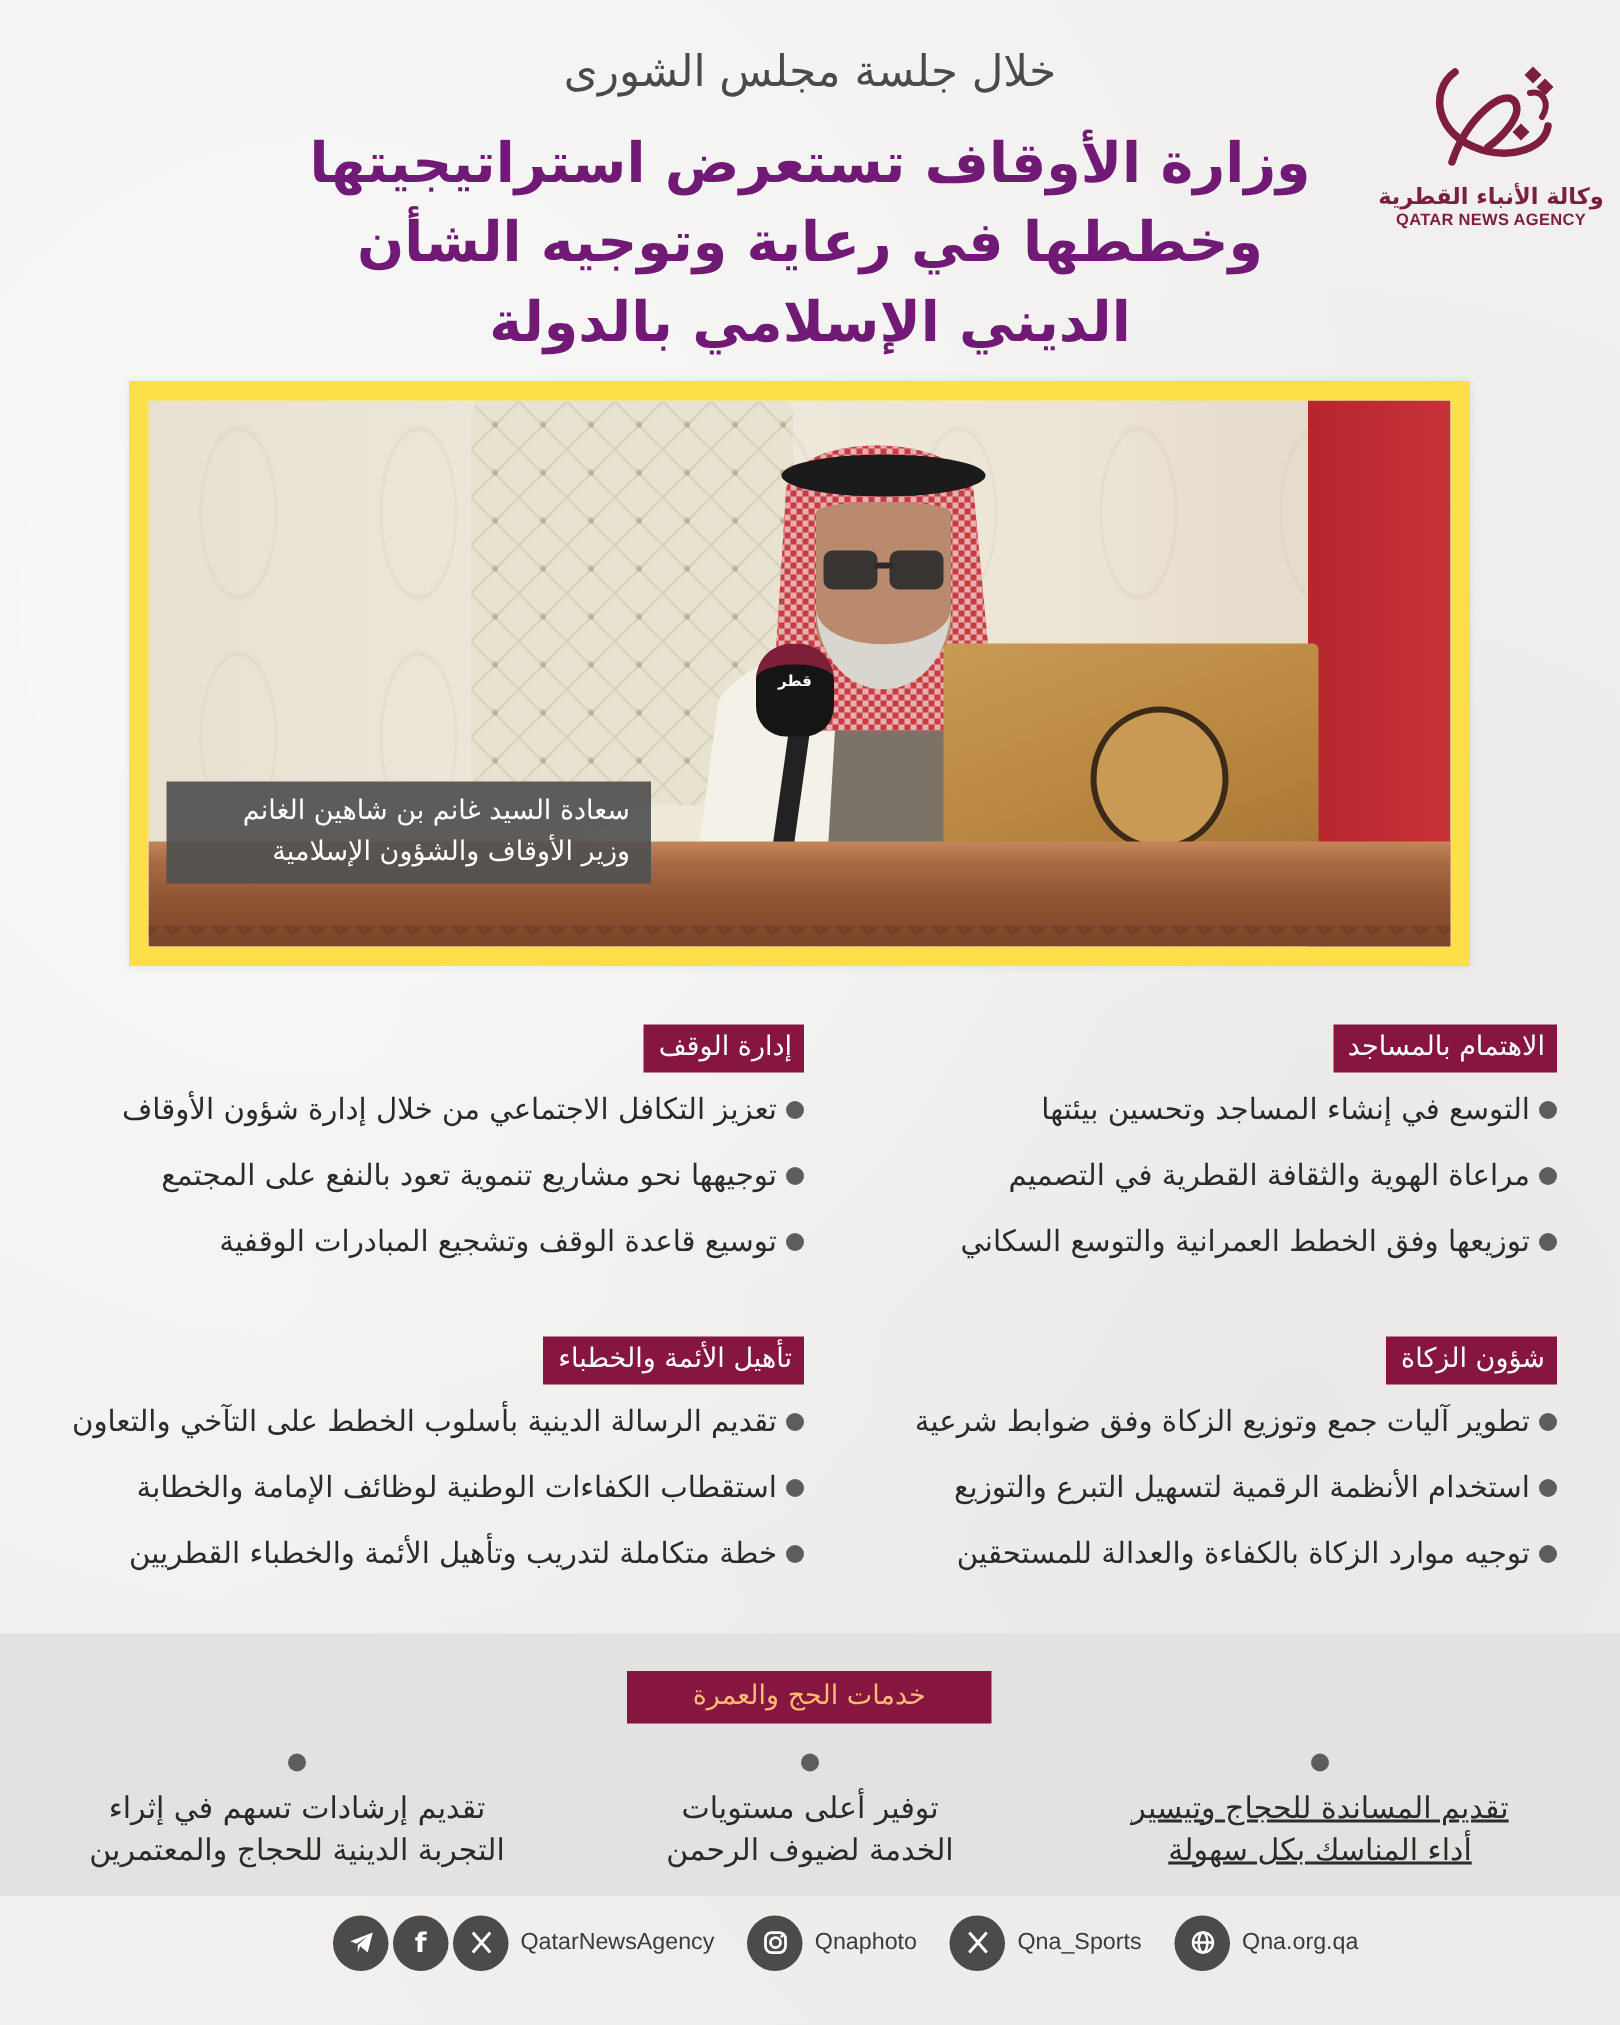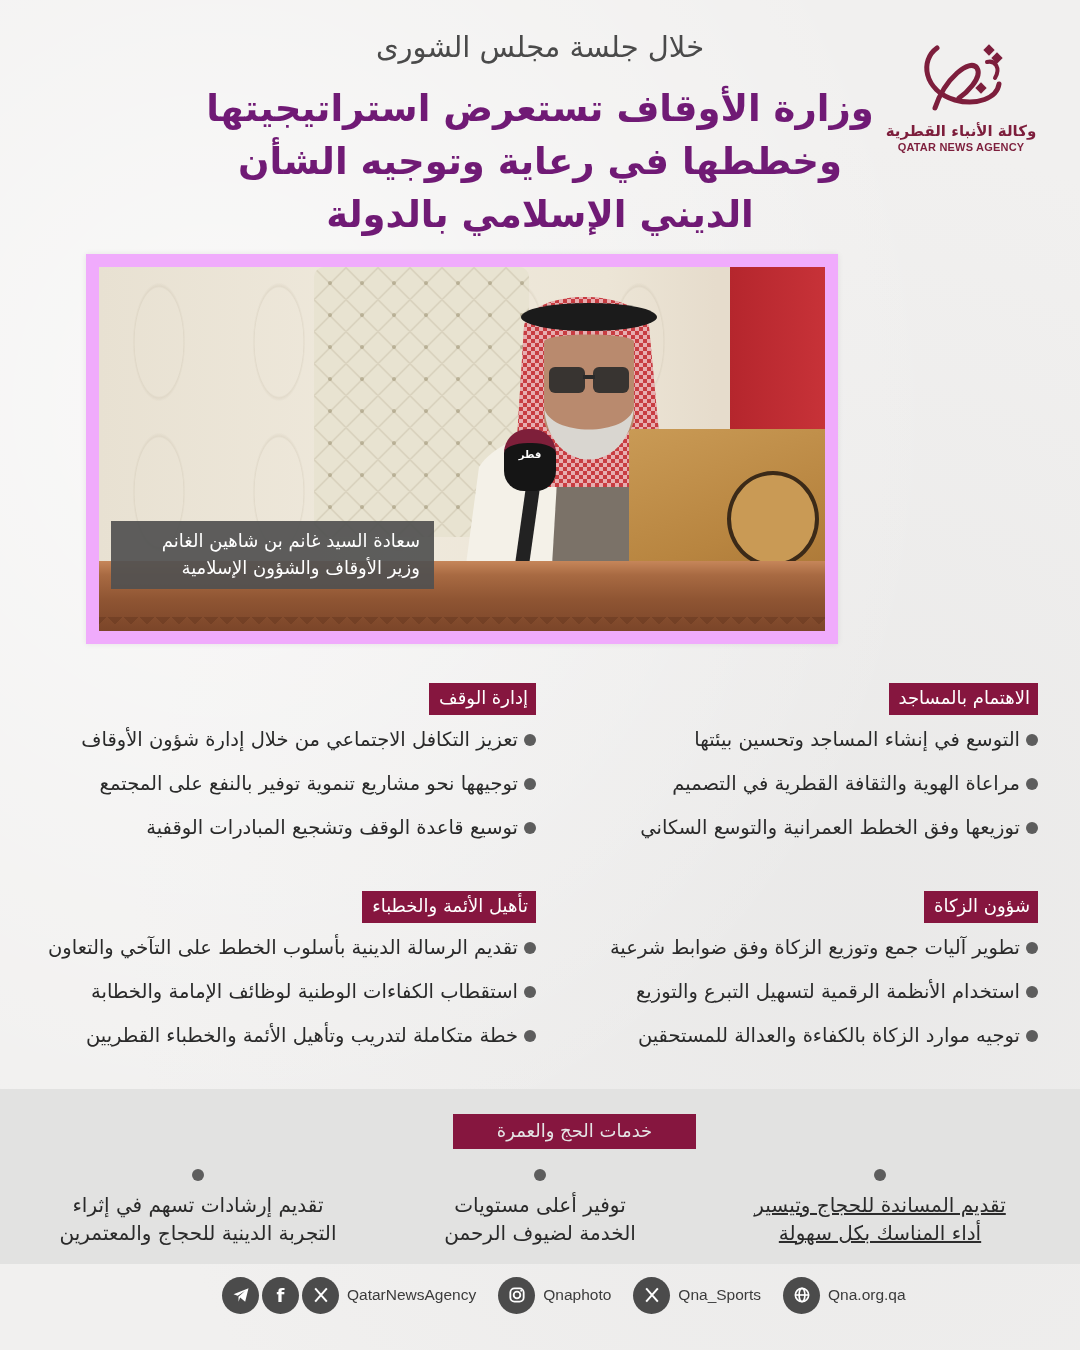--- a/index.html
+++ b/index.html
@@ -9,21 +9,21 @@
     background: #f1f0ef;
     background-image:
       radial-gradient(ellipse at 20% 30%, rgba(255,255,255,0.6), transparent 60%),
       radial-gradient(ellipse at 80% 70%, rgba(220,220,220,0.35), transparent 60%);
     font-family: "DejaVu Sans", sans-serif;
     color: #2d2d2d;
   }
 
   
   .logo {
-    position: absolute; top: 38px; right: 54px; width: 130px; height: 125px;
+    position: absolute; top: 38px; right: 21px; width: 130px; height: 125px;
     display: flex; flex-direction: column; align-items: center;
   }
   .logo svg { width: 92px; height: 78px; }
   .logo-ar {
     direction: rtl; font-size: 15px; font-weight: bold; color: #7d1e3c; margin-top: 6px; white-space: nowrap;
   }
   .logo-en {
     font-family: "Liberation Sans", sans-serif; font-size: 11px; font-weight: bold; color: #7d1e3c;
     letter-spacing: 0.2px; white-space: nowrap; margin-top: 1px;
   }
@@ -33,22 +33,22 @@
     position: absolute; top: 30px; left: 240px; width: 600px; text-align: center;
     direction: rtl; font-size: 29px; color: #4a4a4a;
   }
   .headline {
     position: absolute; top: 82px; left: 200px; width: 680px; text-align: center;
     direction: rtl; font-size: 37px; font-weight: bold; color: #701a75; line-height: 53px;
   }
 
   
   .photo-frame {
-    position: absolute; top: 254px; left: 86px; width: 752px; height: 390px;
-    background: #f0abfc; padding: 13px; box-shadow: 0 0 6px rgba(0,0,0,0.08);
+    position: absolute; top: 254px; left: 86px; width: 894px; height: 390px;
+    background: #fde047; padding: 13px; box-shadow: 0 0 6px rgba(0,0,0,0.08);
   }
   .photo {
     position: relative; width: 100%; height: 100%; overflow: hidden;
     background: linear-gradient(90deg, #e8e1d2 0%, #efe9dc 40%, #ece5d6 70%, #e6dccc 85%);
   }
   .photo .wall-pattern {
     position: absolute; inset: 0;
     background-image:
       radial-gradient(ellipse 40px 90px at 50% 50%, transparent 60%, rgba(200,190,170,0.35) 62%, transparent 66%);
     background-size: 120px 150px;
@@ -121,21 +121,21 @@
   .sec-zakat { right: 42px; top: 891px; }
   .sec-imams { right: 544px; top: 891px; }
 
   
   .hajj-band {
     position: absolute; left: 0; top: 1089px; width: 1080px; height: 175px;
     background: #e2e2e1;
   }
   .hajj-tag {
     position: absolute; top: 25px; left: 418px; width: 243px; height: 35px;
-    background: #86163f; color: #e5e5e5; text-align: center; direction: rtl; font-size: 18px; line-height: 34px; margin-left: 35px;
+    background: #86163f; color: #fdba74; text-align: center; direction: rtl; font-size: 18px; line-height: 34px;
   }
   .hajj-col {
     position: absolute; top: 80px; width: 320px; text-align: center; direction: rtl;
   }
   .hajj-col .dot { margin: 0 auto 10px auto; display: block; }
   .hajj-col p { font-size: 20px; line-height: 28px; color: #2a2a2a; }
   .hc1 { left: 720px; text-decoration: underline; }
   .hc2 { left: 380px; }
   .hc3 { left: 38px; }
 
@@ -228,21 +228,21 @@
 
 <div class="section sec-waqf">
   <div class="section-tag">إدارة الوقف</div>
   <ul class="bullets">
     <li>
         <span class="dot"></span>
         <span>تعزيز التكافل الاجتماعي من خلال إدارة شؤون الأوقاف</span>
       </li>
     <li>
         <span class="dot"></span>
-        <span>توجيهها نحو مشاريع تنموية توفير بالنفع على المجتمع</span>
+        <span>توجيهها نحو مشاريع تنموية تعود بالنفع على المجتمع</span>
       </li>
     <li>
         <span class="dot"></span>
         <span>توسيع قاعدة الوقف وتشجيع المبادرات الوقفية</span>
       </li>
   </ul>
 </div>
 
 <div class="section sec-zakat">
   <div class="section-tag">شؤون الزكاة</div>

